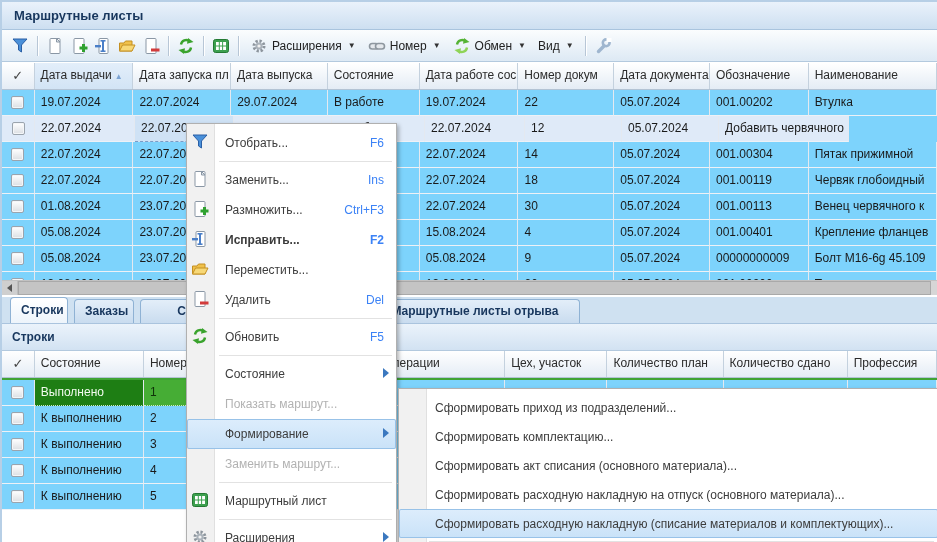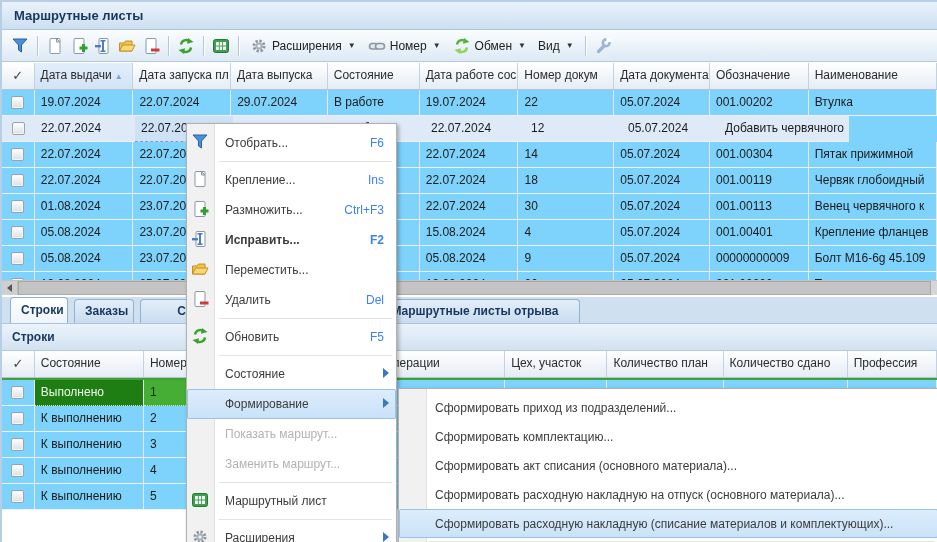--- a/index.html
+++ b/index.html
@@ -451,21 +451,21 @@
         <span class="sc">F6</span>
       </div>
       <div class="msep"></div>
       <div class="mi">
         <span class="micon" style="display: inline-flex;">
           <svg width="18" height="18" viewBox="0 0 18 18" xmlns="http://www.w3.org/2000/svg">
             <rect x="4" y="1.5" width="10" height="15" rx="1" fill="#fff" stroke="#8a97a5"></rect>
             <path d="M10.5,1.5 L14,5 L10.5,5 Z" fill="#dfe6ec" stroke="#8a97a5"></path>
           </svg>
         </span>
-        <span class="lbl">Крепление...</span>
+        <span class="lbl">Заменить...</span>
         <span class="sc">Ins</span>
       </div>
       <div class="mi">
         <span class="micon" style="display: inline-flex;">
           <svg width="18" height="18" viewBox="0 0 18 18" xmlns="http://www.w3.org/2000/svg">
             <rect x="4" y="1.5" width="10" height="15" rx="1" fill="#fff" stroke="#8a97a5"></rect>
             <rect x="9.5" y="9.5" width="8" height="3" fill="#2fa12f"></rect>
             <rect x="12" y="7" width="3" height="8" fill="#2fa12f"></rect>
           </svg>
         </span>
@@ -515,26 +515,26 @@
           </svg>
         </span>
         <span class="lbl">Обновить</span>
         <span class="sc">F5</span>
       </div>
       <div class="msep"></div>
       <div class="mi">
         <span class="lbl">Состояние</span>
         <span class="subarrow"></span>
       </div>
+      <div class="mi disabled">
+        <span class="lbl">Показать маршрут...</span>
+      </div>
       <div class="mi hl">
         <span class="lbl">Формирование</span>
         <span class="subarrow"></span>
-      </div>
-      <div class="mi disabled">
-        <span class="lbl">Показать маршрут...</span>
       </div>
       <div class="mi disabled">
         <span class="lbl">Заменить маршрут...</span>
       </div>
       <div class="msep"></div>
       <div class="mi">
         <span class="micon" style="display: inline-flex;">
           <svg width="18" height="18" viewBox="0 0 18 18" xmlns="http://www.w3.org/2000/svg">
             <rect x="1.5" y="2.5" width="15" height="13" rx="2" fill="#3da04f" stroke="#247a33"></rect>
             <rect x="4" y="5" width="10" height="8" fill="#fff"></rect>

